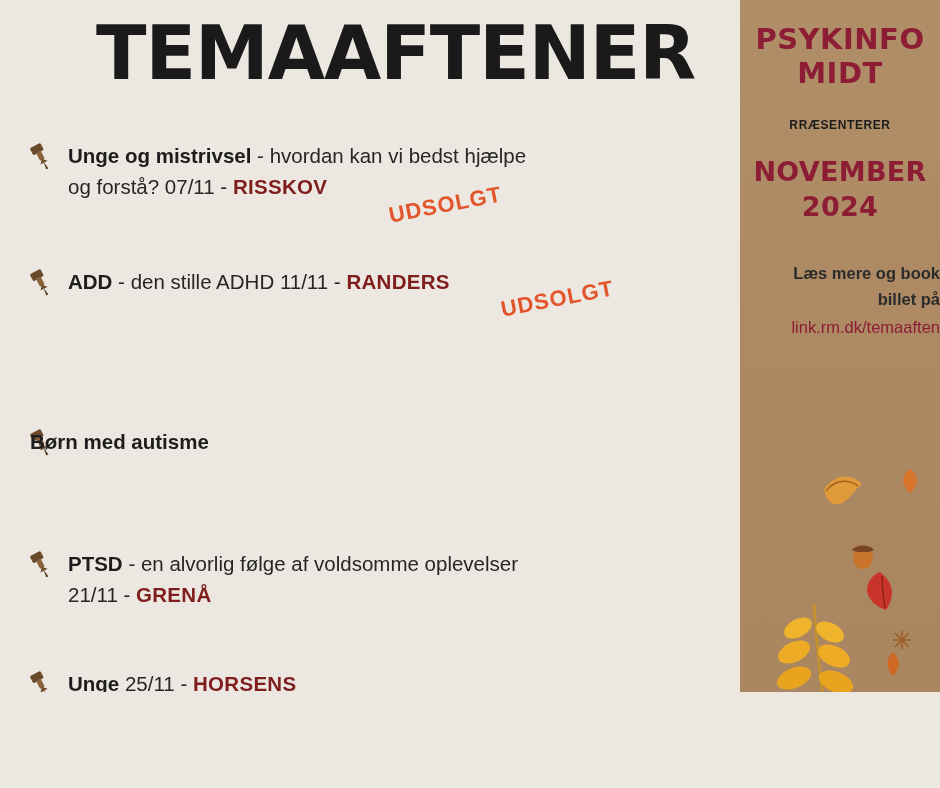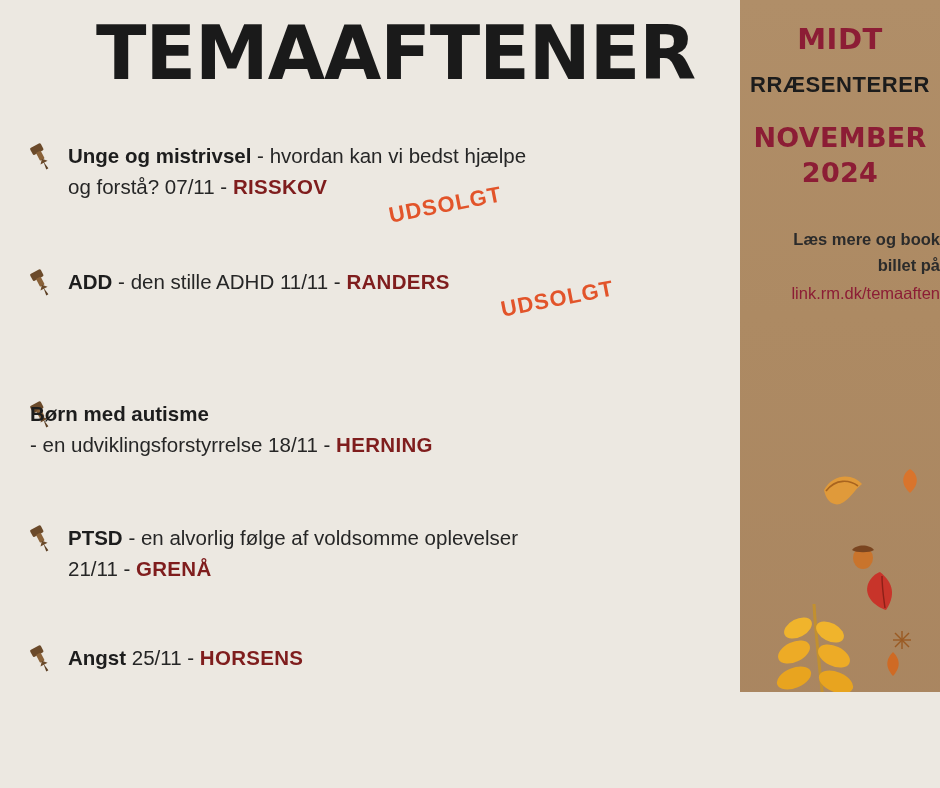--- a/index.html
+++ b/index.html
@@ -114,22 +114,22 @@
   .brand {
     margin-top: 22px;
     font-size: 29px;
     font-weight: bold;
     color: #8c1d35;
     line-height: 34px;
     font-family: "DejaVu Sans", sans-serif;
     letter-spacing: 0.5px;
   }
   .presents {
-    margin-top: 16px;
-    font-size: 22px;
+    margin-top: 28px;
+    font-size: 12px;
     font-weight: bold;
     color: #1c1c1c;
     letter-spacing: 0.6px;
     font-family: "Liberation Sans", sans-serif;
   }
   .month {
     margin-top: 22px;
     font-size: 27px;
     font-weight: bold;
     color: #8c1d35;
@@ -187,21 +187,21 @@
           <div class="event-line">
             <span class="ev-bold">Unge og mistrivsel</span><span class="ev-plain"> - hvordan kan vi bedst hjælpe</span>
           </div>
           <div class="event-line">
             <span class="ev-plain">og forstå? 07/11 - </span><span class="ev-city">RISSKOV</span>
           </div>
         </div>
         <div class="sold-out so-1">UDSOLGT</div>
       </div>
 
-      <div class="event" style="margin-bottom:72px;">
+      <div class="event" style="margin-bottom:100px;">
         <span class="pin">
           <svg width="30" height="30" viewBox="0 0 30 30">
             <g transform="rotate(-28 15 15)">
               <rect x="9" y="2" width="12" height="8" rx="1.5" fill="#6b4a2a"></rect>
               <rect x="12.4" y="9" width="5.2" height="9" rx="1" fill="#8a6239"></rect>
               <polygon points="15,17 19,21.5 11,21.5" fill="#6b4a2a"></polygon>
               <polygon points="15,20 16.2,28.5 13.8,28.5" fill="#5b3e23"></polygon>
             </g>
           </svg>
         </span>
@@ -221,23 +221,20 @@
               <rect x="12.4" y="9" width="5.2" height="9" rx="1" fill="#8a6239"></rect>
               <polygon points="15,17 19,21.5 11,21.5" fill="#6b4a2a"></polygon>
               <polygon points="15,20 16.2,28.5 13.8,28.5" fill="#5b3e23"></polygon>
             </g>
           </svg>
         </span>
         <div class="event-lines">
           <div class="event-line">
             <span class="ev-bold">Børn med autisme</span>
           </div>
-          <div class="event-line">
-            <span class="ev-plain"> - en udviklingsforstyrrelse 18/11 - </span><span class="ev-city">HERNING</span>
-          </div>
         </div>
       </div>
 
       <div class="event" style="margin-bottom:58px;">
         <span class="pin">
           <svg width="30" height="30" viewBox="0 0 30 30">
             <g transform="rotate(-28 15 15)">
               <rect x="9" y="2" width="12" height="8" rx="1.5" fill="#6b4a2a"></rect>
               <rect x="12.4" y="9" width="5.2" height="9" rx="1" fill="#8a6239"></rect>
               <polygon points="15,17 19,21.5 11,21.5" fill="#6b4a2a"></polygon>
@@ -261,30 +258,31 @@
             <g transform="rotate(-28 15 15)">
               <rect x="9" y="2" width="12" height="8" rx="1.5" fill="#6b4a2a"></rect>
               <rect x="12.4" y="9" width="5.2" height="9" rx="1" fill="#8a6239"></rect>
               <polygon points="15,17 19,21.5 11,21.5" fill="#6b4a2a"></polygon>
               <polygon points="15,20 16.2,28.5 13.8,28.5" fill="#5b3e23"></polygon>
             </g>
           </svg>
         </span>
         <div class="event-lines">
           <div class="event-line">
-            <span class="ev-bold">Angst</span><span class="ev-plain"> 25/11 - </span><span class="ev-city">HORSENS</span>
+            <span class="ev-bold">Unge</span><span class="ev-plain"> 25/11 - </span><span class="ev-city">HORSENS</span>
           </div>
         </div>
       </div>
 
     </div>
   </div>
 
   <div class="right-col">
     <div class="brand">
+      <div>PSYKINFO</div>
       <div>MIDT</div>
     </div>
     <div class="presents">RRÆSENTERER</div>
     <div class="month">
       <div>NOVEMBER</div>
       <div>2024</div>
     </div>
     <div class="booking">
       <div>Læs mere og book</div>
       <div>billet på</div>

